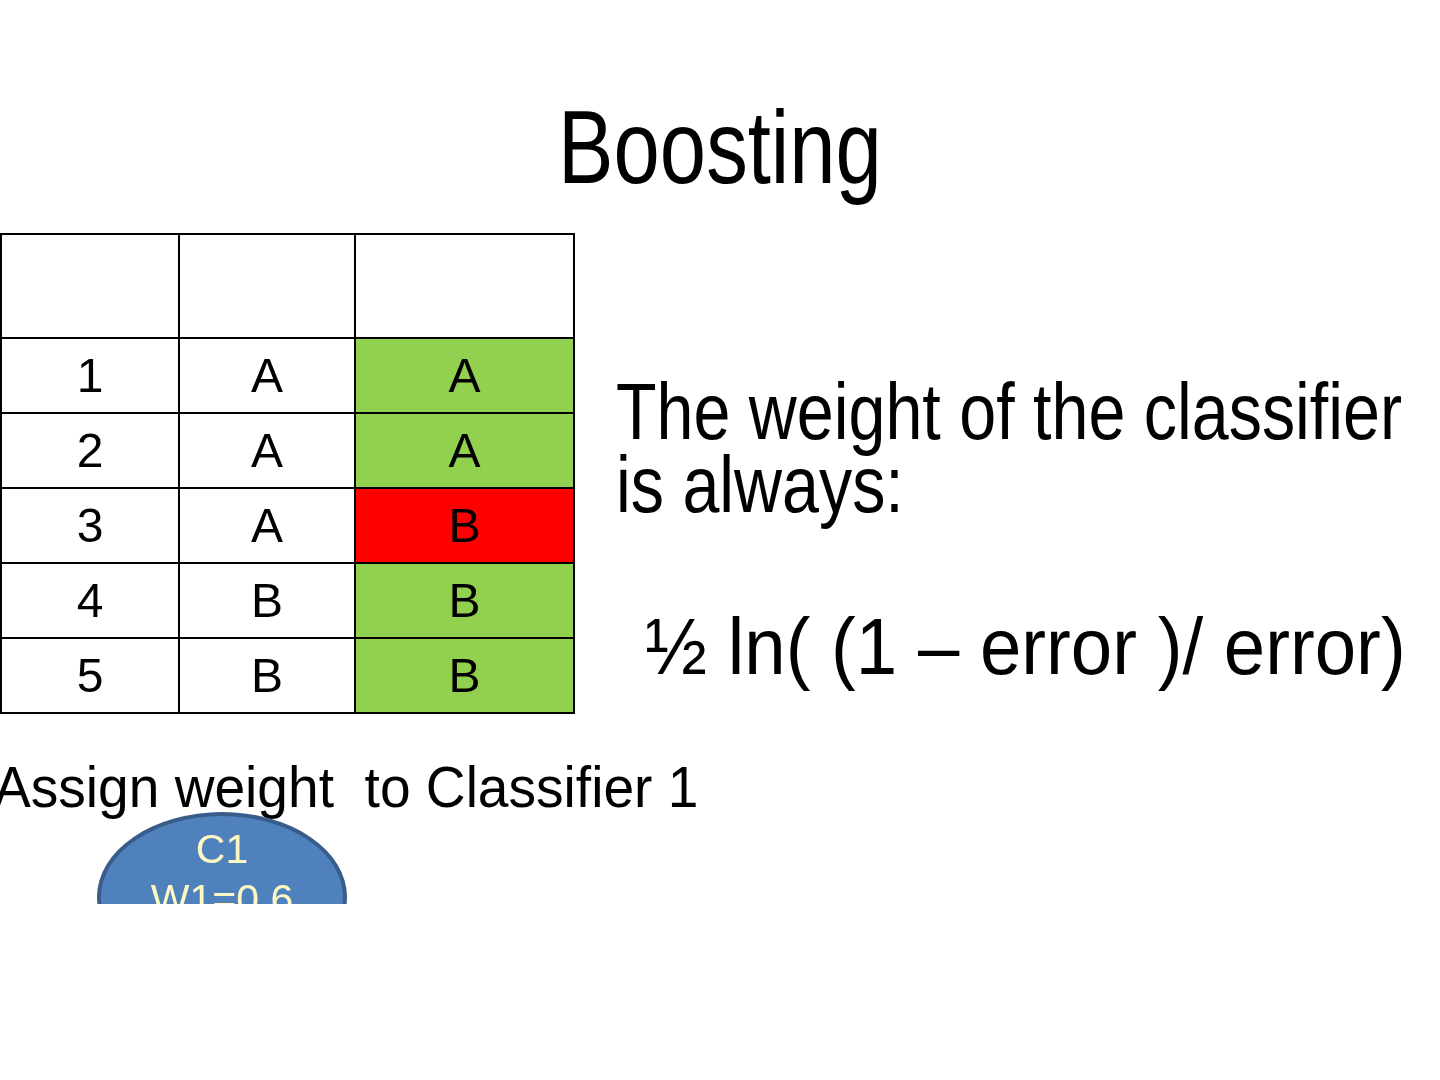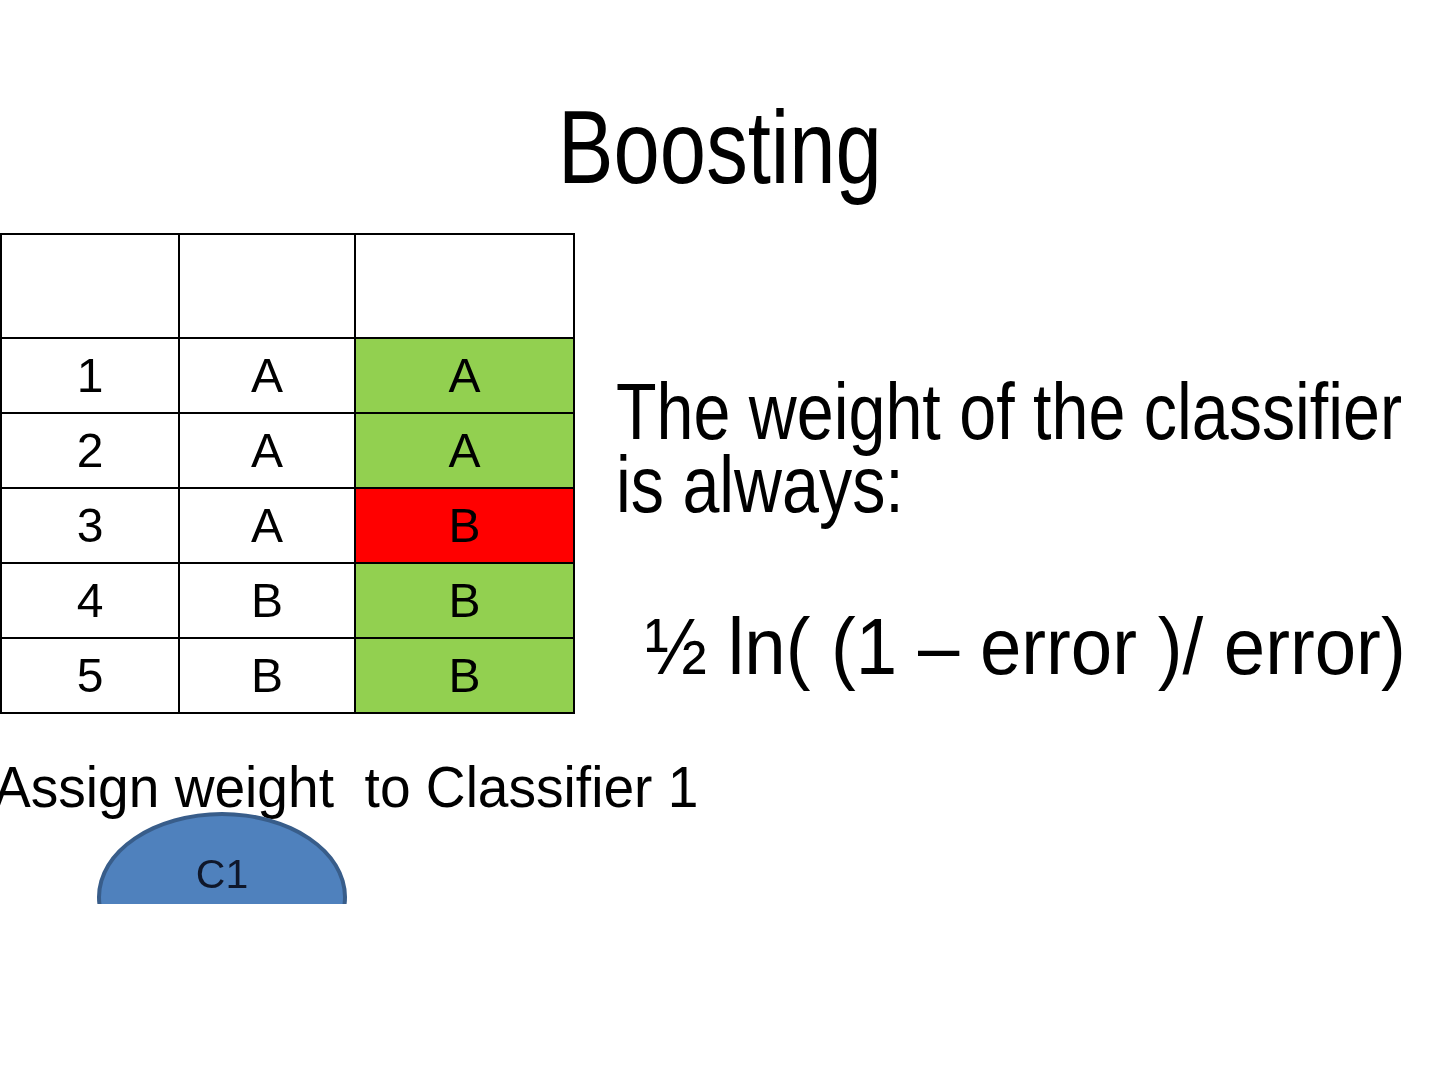--- a/index.html
+++ b/index.html
@@ -72,21 +72,21 @@
     position:absolute;
     left:97px;top:812px;
     width:250px;height:170px;
     box-sizing:border-box;
     border-radius:50%;
     display:flex;
     flex-direction:column;
     align-items:center;
     justify-content:center;
     text-align:right;
-    color:#0f172a;
+    color:#fef9c3;
     font-size:41px;
     line-height:50px;
     padding-top:4px;
   }
 </style>
 </head>
 <body>
 
 <div class="slide">
 
@@ -131,16 +131,17 @@
     <div>The weight of the classifier</div>
     <div>is always:</div>
   </div>
 
   <div class="formula">½ ln( (1 – error )/ error)</div>
 
   <div class="caption">Assign weight  to Classifier 1</div>
 
   <div class="bubble" style="background: rgb(79, 129, 189); border: 4px solid rgb(56, 93, 138);">
     <div>C1</div>
+    <div>W1=0.6</div>
     <div>9</div>
   </div>
 
 </div>
 
 </body></html>

